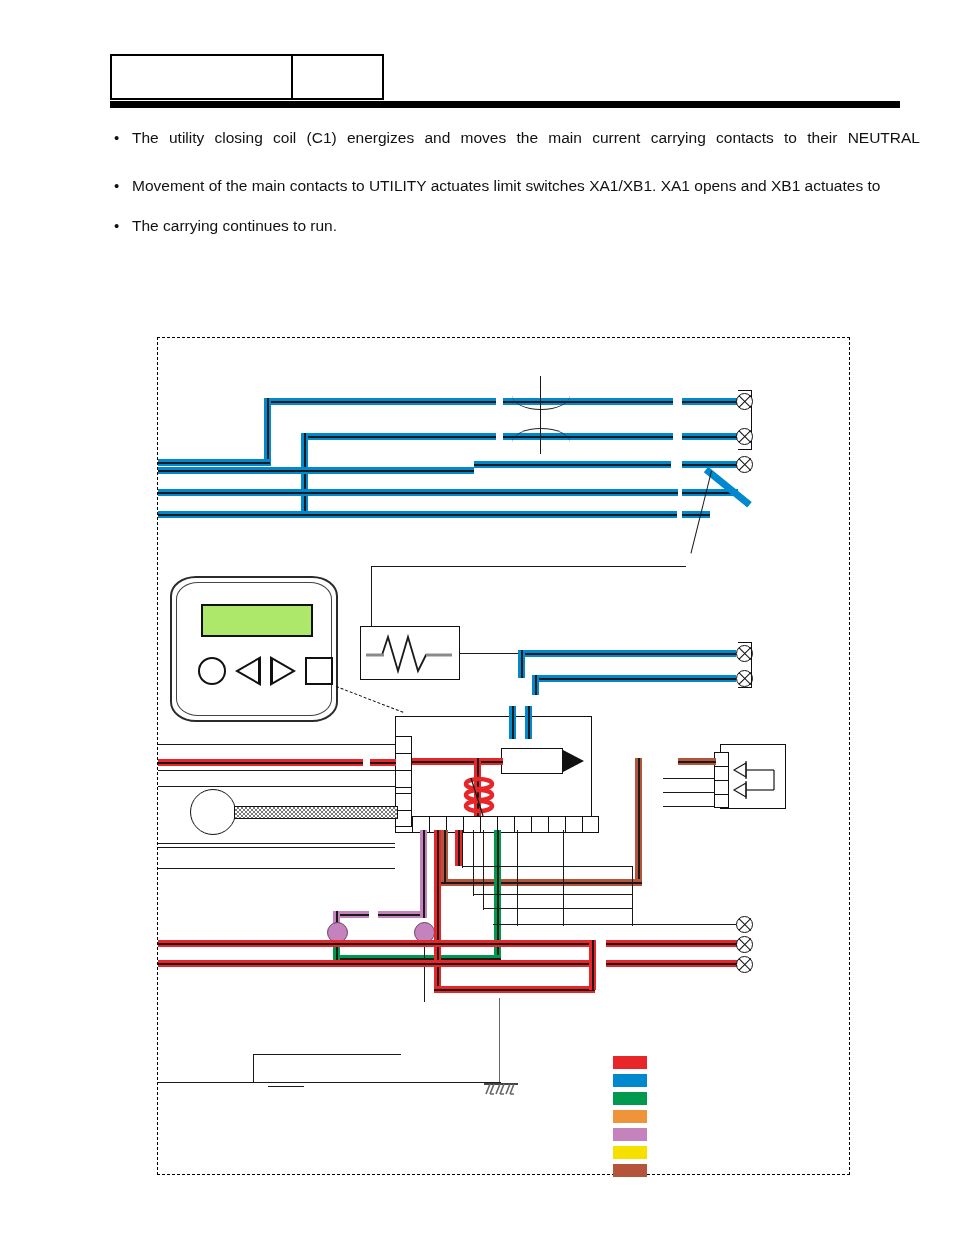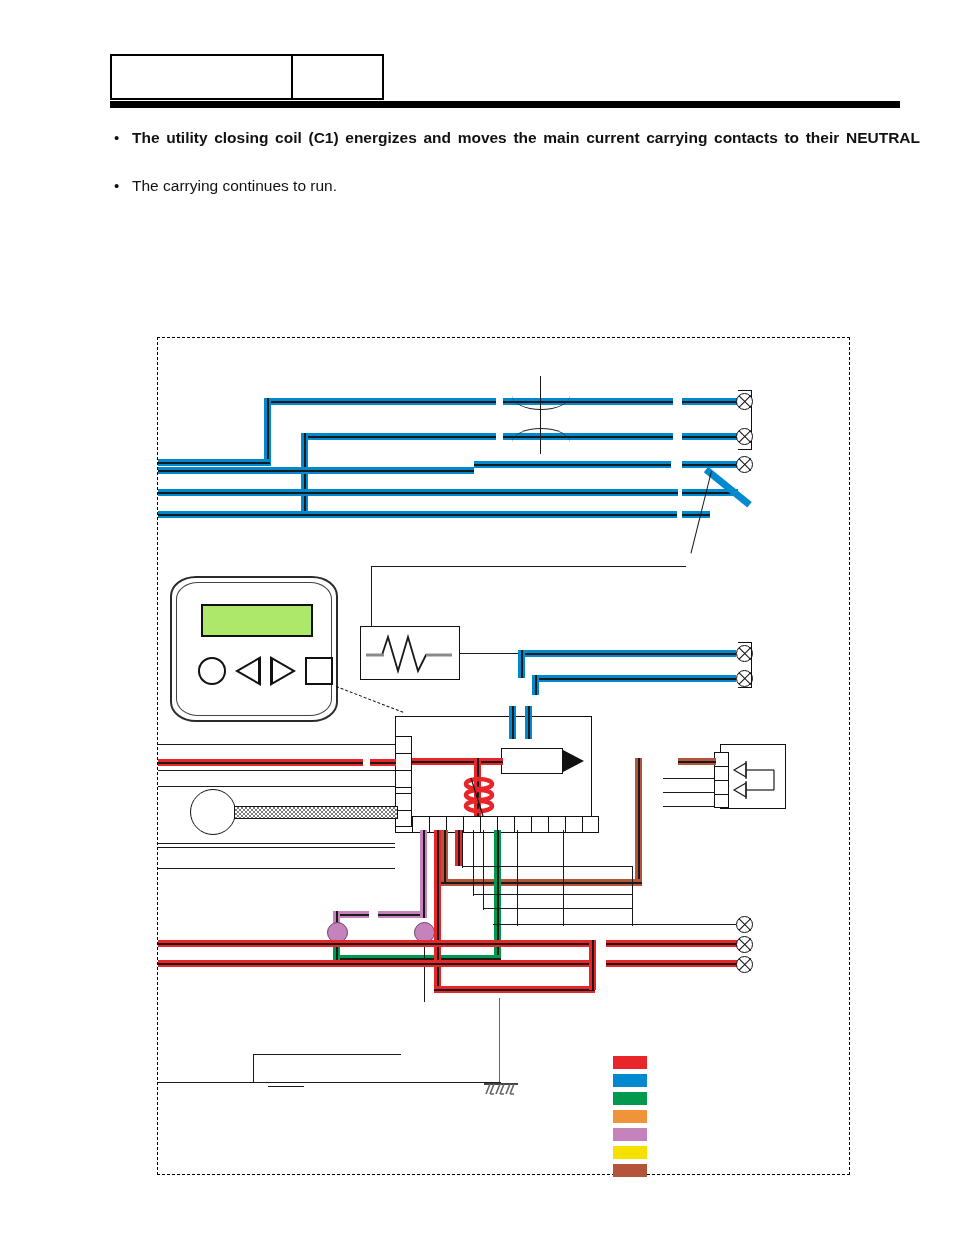--- a/index.html
+++ b/index.html
@@ -69,21 +69,20 @@
     top: 0;
     font-size: 15px;
   }
   .bullet-row.b1 { margin-bottom: 28px; }
   .bullet-row.b2 { margin-bottom: 20px; }
   .bullet-text.justified {
     display: block;
     text-align: justify;
     text-align-last: justify;
     width: 788px;
-    font-weight: bold;
   }
 
   
   #diagram {
     position: absolute;
     left: 157px;
     top: 337px;
     width: 693px;
     height: 838px;
     border: 1px dashed #000;
@@ -249,20 +248,23 @@
   <div class="header-cells">
     <div class="header-cell wide"></div>
     <div class="header-cell narrow"></div>
   </div>
   <div class="header-rule"></div>
 </div>
 
 <div id="bullet-list">
   <div class="bullet-row b1">
     <span class="bullet-text justified">The utility closing coil (C1) energizes and moves the main current carrying contacts to their NEUTRAL</span>
+  </div>
+  <div class="bullet-row b2">
+    <span class="bullet-text">Movement of the main contacts to UTILITY actuates limit switches XA1/XB1. XA1 opens and XB1 actuates to</span>
   </div>
   <div class="bullet-row b3">
     <span class="bullet-text">The carrying continues to run.</span>
   </div>
 </div>
 
 <div id="diagram">
 
   <div class="wire-h el" style="left:106px; top:60px; width:232px; background:#0089cf;"></div>
   <div class="wire-v el" style="left:106px; top:60px; height:68px; background:#0089cf;"></div>

